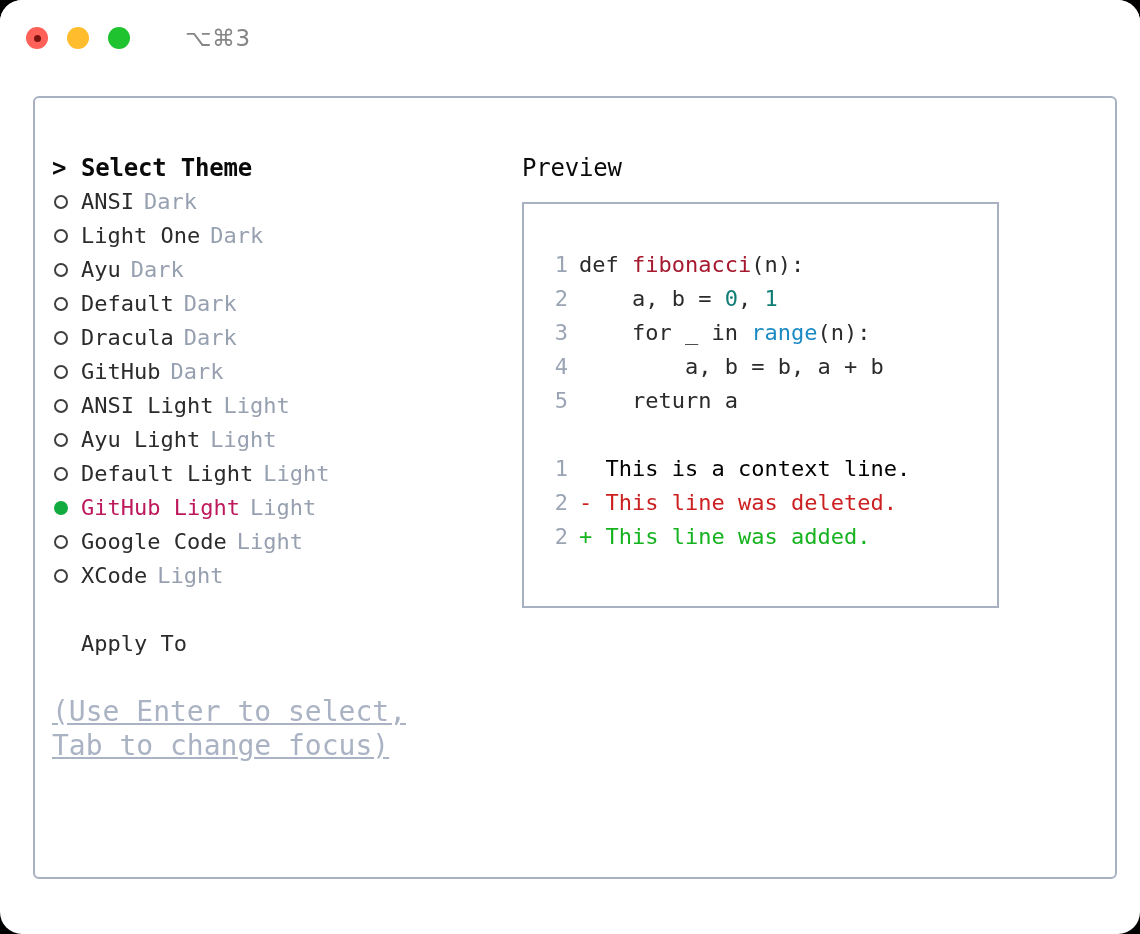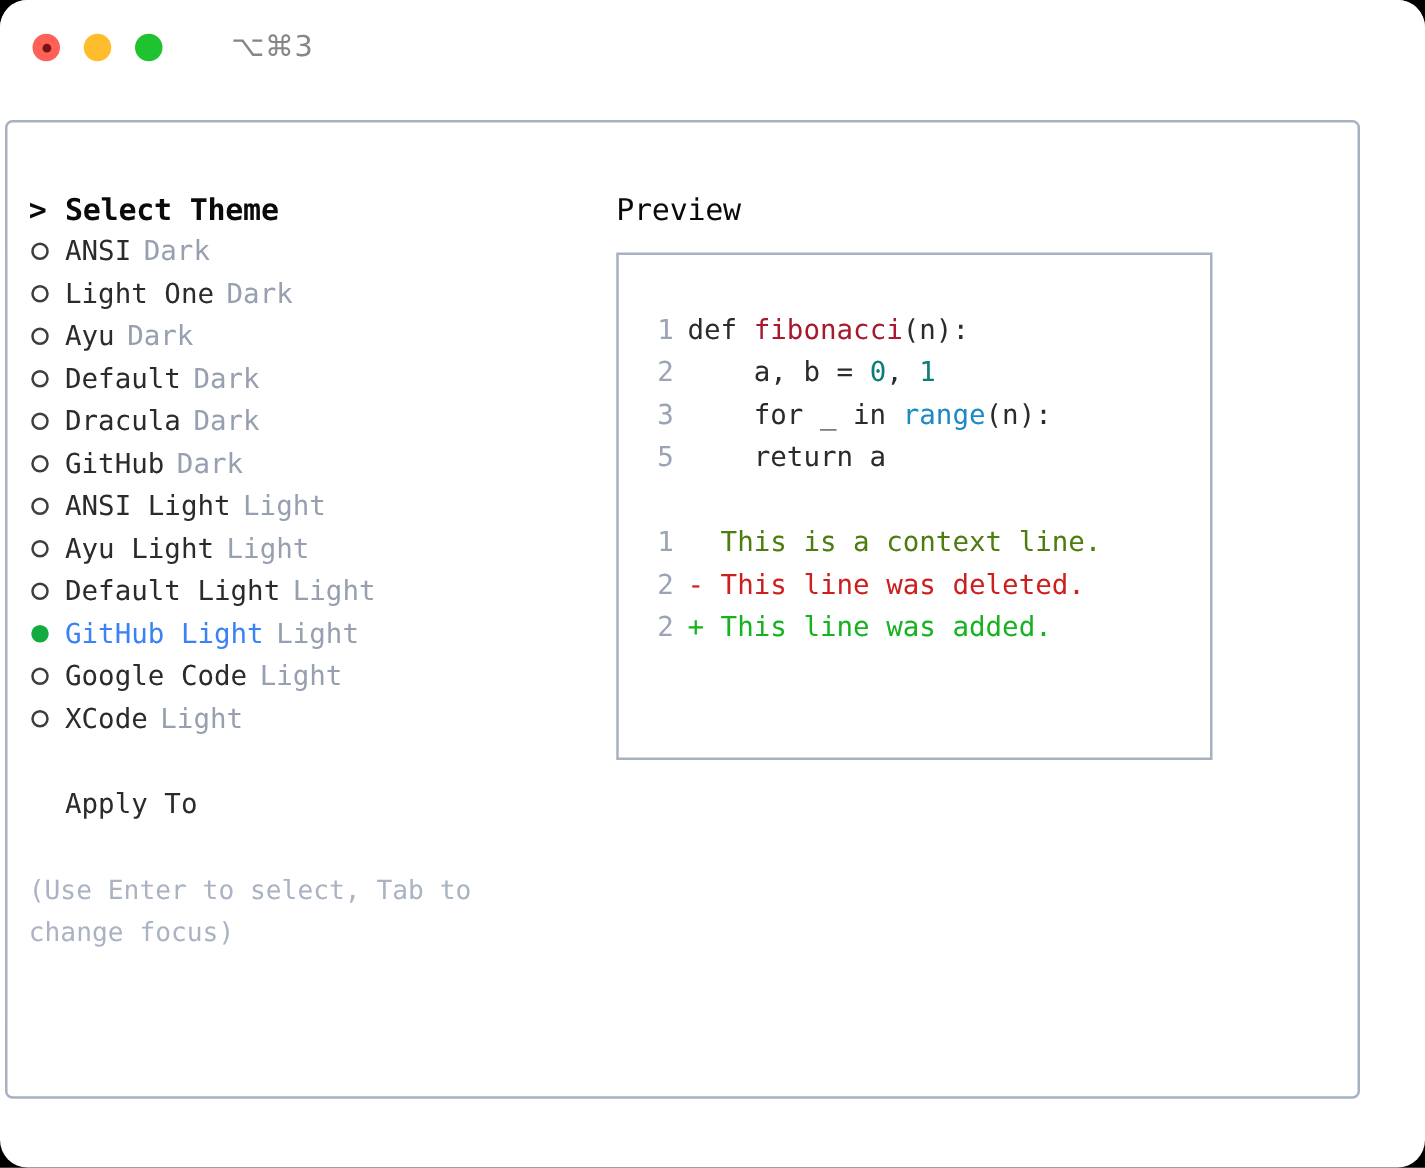--- a/index.html
+++ b/index.html
@@ -64,21 +64,21 @@
     font-size: 23px;
     font-weight: 500;
     letter-spacing: 0.5px;
     font-family: "DejaVu Sans", "Liberation Sans", sans-serif;
     white-space: nowrap;
   }
 
   
   #main-panel {
     position: absolute;
-    left: 4px;
+    left: 33px;
     top: 96px;
     width: 1084px;
     height: 783px;
     border: 2px solid #a7b1c2;
     border-radius: 6px;
     background: #ffffff;
   }
 
   #panel-body {
     position: absolute;
@@ -128,43 +128,44 @@
   }
   .radio .dot-hollow {
     border: 2px solid #3e3e3e;
     background: transparent;
   }
   .radio .dot-filled {
     background: #12ab3f;
     border: 2px solid #12ab3f;
   }
   .opt-label { color: #2b2b2b; }
-  .option-row.selected .opt-label { color: #3b82f6; }
+  .option-row.selected .opt-label { color: #be185d; }
   .opt-tag {
     color: #97a0b0;
     margin-left: 10px;
   }
 
   .section-gap { height: 34px; }
 
   .apply-heading {
     font-size: 22px;
     color: #2b2b2b;
     line-height: 34px;
     padding-left: 29px;
     white-space: pre;
   }
 
   .hint {
     margin-top: 34px;
-    font-size: 21px;
+    font-size: 28px;
     line-height: 34px;
     color: #aab3c3;
     width: 405px;
     white-space: normal;
+    text-decoration: underline;
   }
 
   
   #right-col {
     flex: 1;
     padding: 53px 0 0 22px;
   }
   #preview-heading {
     font-size: 24px;
     font-weight: normal;
@@ -192,21 +193,21 @@
     text-align: right;
     color: #9aa4b4;
     margin-right: 11px;
   }
   .tok-fn    { color: #a6192e; margin-top: 48px; }
   .tok-num   { color: #0e7d76; }
   .tok-call  { color: #1b8ac4; }
   .tok-plain { color: #2b2b2b; margin-top: 38px; }
 
   .diff-gap { height: 34px; }
-  .diff-context { color: #4d7c0f; }
+  .diff-context { color: #000000; }
   .diff-del     { color: #cc1f1f; }
   .diff-add     { color: #16b320; }
 </style>
 </head>
 <body>
 
 <div id="app-window">
 
   <div id="titlebar">
     <div class="traffic-lights">
@@ -250,20 +251,21 @@
       </div>
 
       <div id="right-col">
         <div id="preview-heading">Preview</div>
 
         <div id="preview-box">
           <div id="code-block">
               <div class="code-line"><span class="lineno">1</span><span class="tok-plain">def </span><span class="tok-fn">fibonacci</span><span class="tok-plain">(n):</span></div>
               <div class="code-line"><span class="lineno">2</span><span class="tok-plain">    a, b = </span><span class="tok-num">0</span><span class="tok-plain">, </span><span class="tok-num">1</span></div>
               <div class="code-line"><span class="lineno">3</span><span class="tok-plain">    for _ in </span><span class="tok-call">range</span><span class="tok-plain">(n):</span></div>
+              <div class="code-line"><span class="lineno">4</span><span class="tok-plain">        a, b = b, a + b</span></div>
               <div class="code-line"><span class="lineno">5</span><span class="tok-plain">    return a</span></div>
             </div>
           <div class="diff-gap"></div>
           <div id="diff-block">
               <div class="code-line"><span class="lineno">1</span><span class="diff-context"> </span><span class="diff-context"> This is a context line.</span></div>
               <div class="code-line"><span class="lineno">2</span><span class="diff-del">-</span><span class="diff-del"> This line was deleted.</span></div>
               <div class="code-line"><span class="lineno">2</span><span class="diff-add">+</span><span class="diff-add"> This line was added.</span></div>
             </div>
         </div>
       </div>

